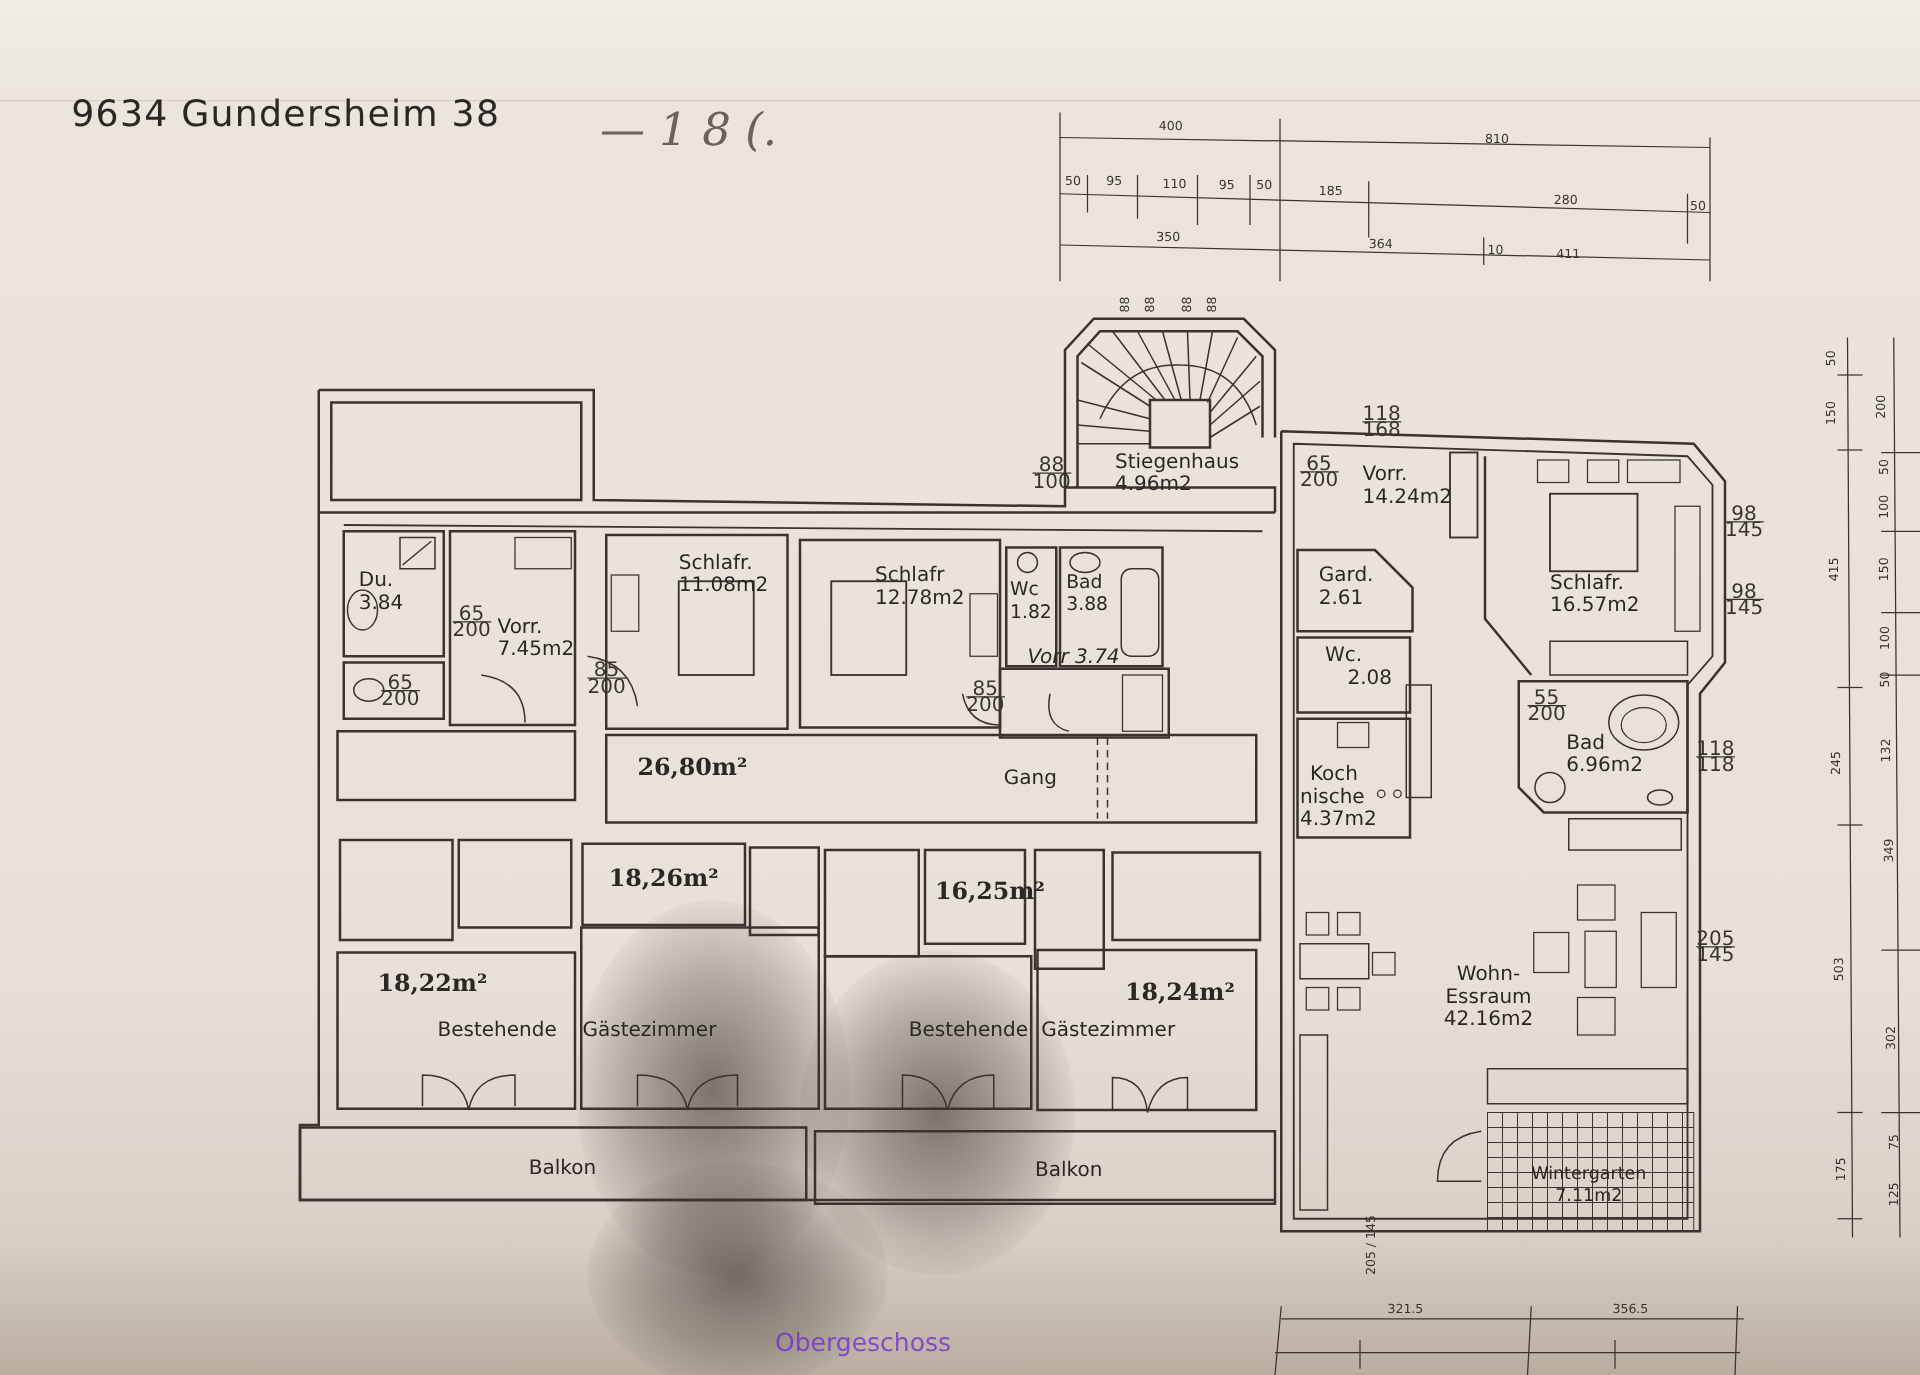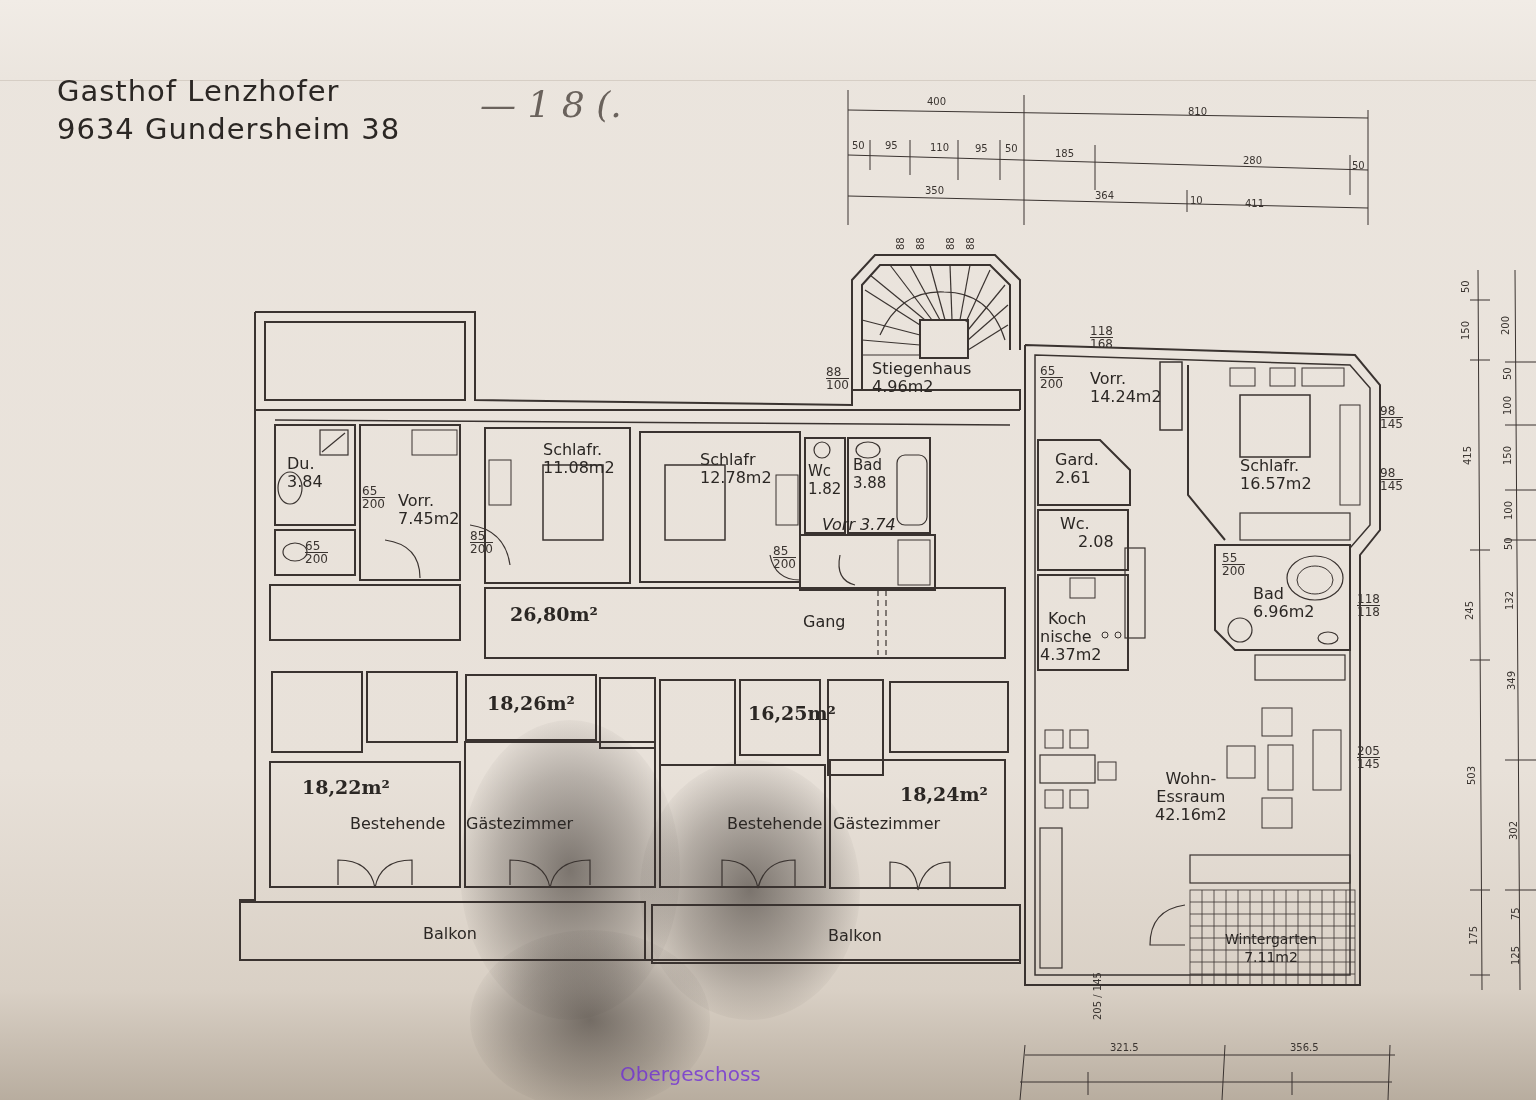--- a/index.html
+++ b/index.html
@@ -30,37 +30,36 @@
   }
   svg.plan { position: absolute; left: 0; top: 0; }
   .stain {
     position: absolute; border-radius: 50%;
     background: radial-gradient(ellipse at center, rgba(40,34,30,0.55) 0%, rgba(40,34,30,0.25) 45%, rgba(40,34,30,0) 75%);
   }
   .lbl { position: absolute; font-family: "DejaVu Sans", sans-serif; font-size: 16px; line-height: 18px; color: #2b2724; white-space: nowrap; }
   .hand { position: absolute; font-family: "DejaVu Serif", serif; font-weight: bold; font-size: 19px; color: #2b2724; white-space: nowrap; }
   .dim { position: absolute; font-family: "DejaVu Sans", sans-serif; font-size: 10px; color: #3a3430; white-space: nowrap; }
   .dimv { position: absolute; font-family: "DejaVu Sans", sans-serif; font-size: 10px; color: #3a3430; white-space: nowrap; transform: rotate(-90deg); transform-origin: left top; }
-  .frac { position: absolute; font-family: "DejaVu Sans", sans-serif; font-size: 12px; line-height: 12px; color: #3a3430; text-align: left; }
+  .frac { position: absolute; font-family: "DejaVu Sans", sans-serif; font-size: 16px; line-height: 12px; color: #3a3430; text-align: center; }
   .frac span { display: block; }
   .frac span.top { border-bottom: 1px solid #3a3430; }
   .footer-lbl { position: absolute; left: 620px; top: 1062px; font-family: "DejaVu Sans", sans-serif; font-size: 20px; color: #6d28d9; opacity: 0.75; }
 </style>
 </head>
 <body>
 
 <div class="paper"></div>
 <div class="paper-fold"></div>
 
 <div class="stain" style="left:460px;top:720px;width:220px;height:300px;"></div>
 <div class="stain" style="left:640px;top:760px;width:220px;height:260px;"></div>
 <div class="stain" style="left:470px;top:930px;width:240px;height:180px;"></div>
 
 <div class="header">
-  <div>Gasthof Lenzhofer</div>
   <div>9634 Gundersheim 38</div>
 </div>
 <div class="handwritten">— 1 8 (.</div>
 
 <svg class="plan" width="1536" height="1100" stroke="#3a3330" fill="none" stroke-width="2">
 
   <g stroke-width="1">
     <line x1="848" y1="110" x2="1368" y2="118"></line>
     <line x1="848" y1="90" x2="848" y2="225"></line>
     <line x1="1024" y1="95" x2="1024" y2="225"></line>
@@ -344,21 +343,21 @@
   </div>
 <div class="frac" style="left:1040px;top:365px;">
     <span class="top">65</span>
     <span>200</span>
   </div>
 <div class="frac" style="left:1222px;top:552px;">
     <span class="top">55</span>
     <span>200</span>
   </div>
 
-<div class="lbl" style="left:872px;top:360px;">
+<div class="lbl" style="left:892px;top:360px;">
   <div>Stiegenhaus</div>
   <div>4.96m2</div>
 </div>
 <div class="lbl" style="left:287px;top:455px;">
   <div>Du.</div>
   <div>3.84</div>
 </div>
 <div class="lbl" style="left:398px;top:492px;">
   <div>Vorr.</div>
   <div>7.45m2</div>

